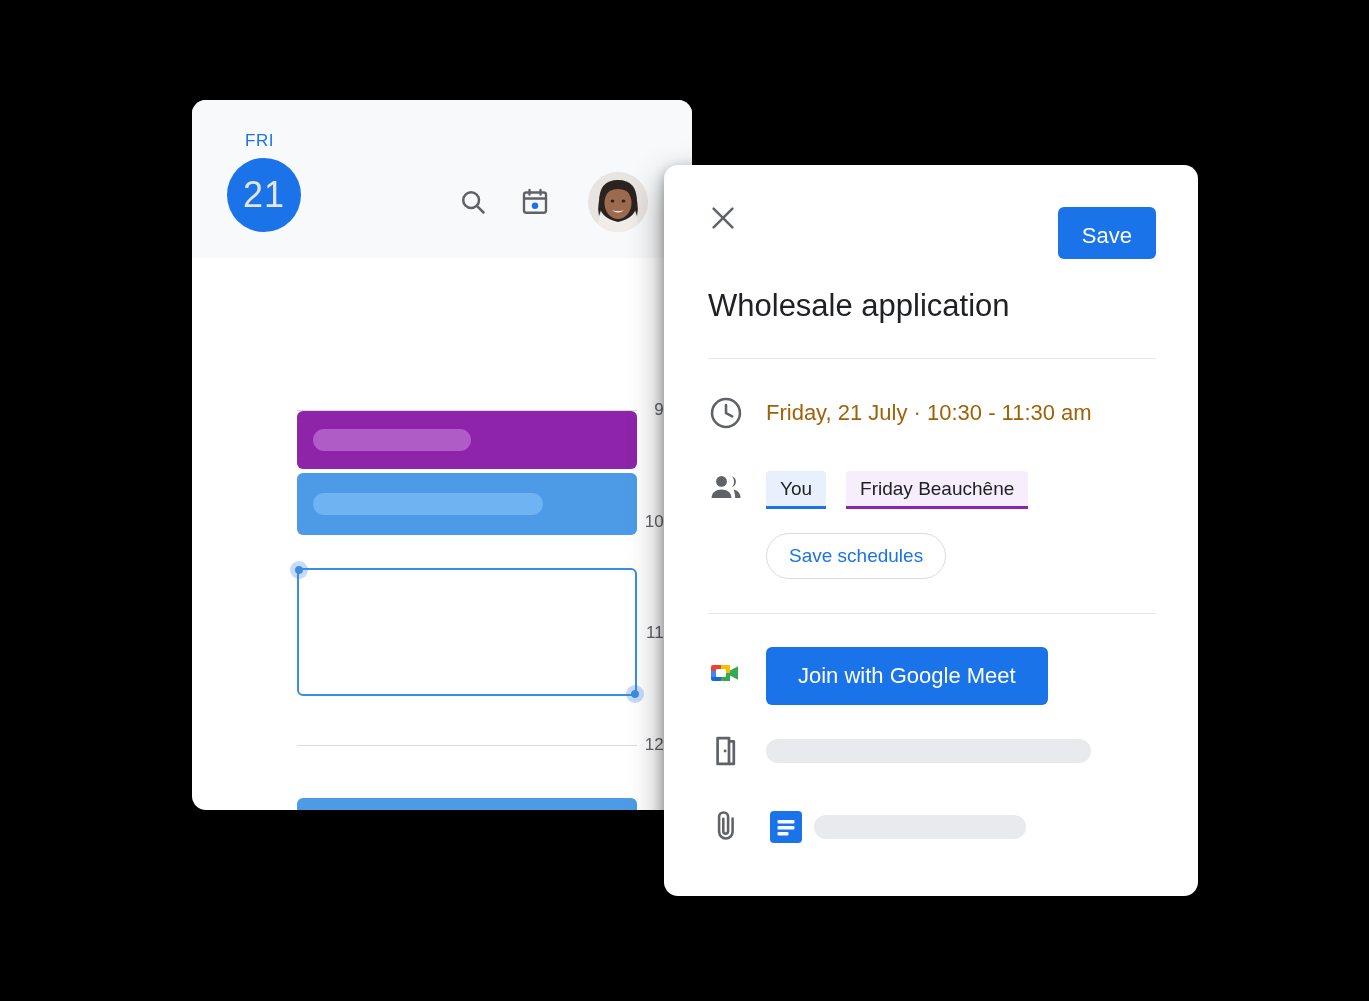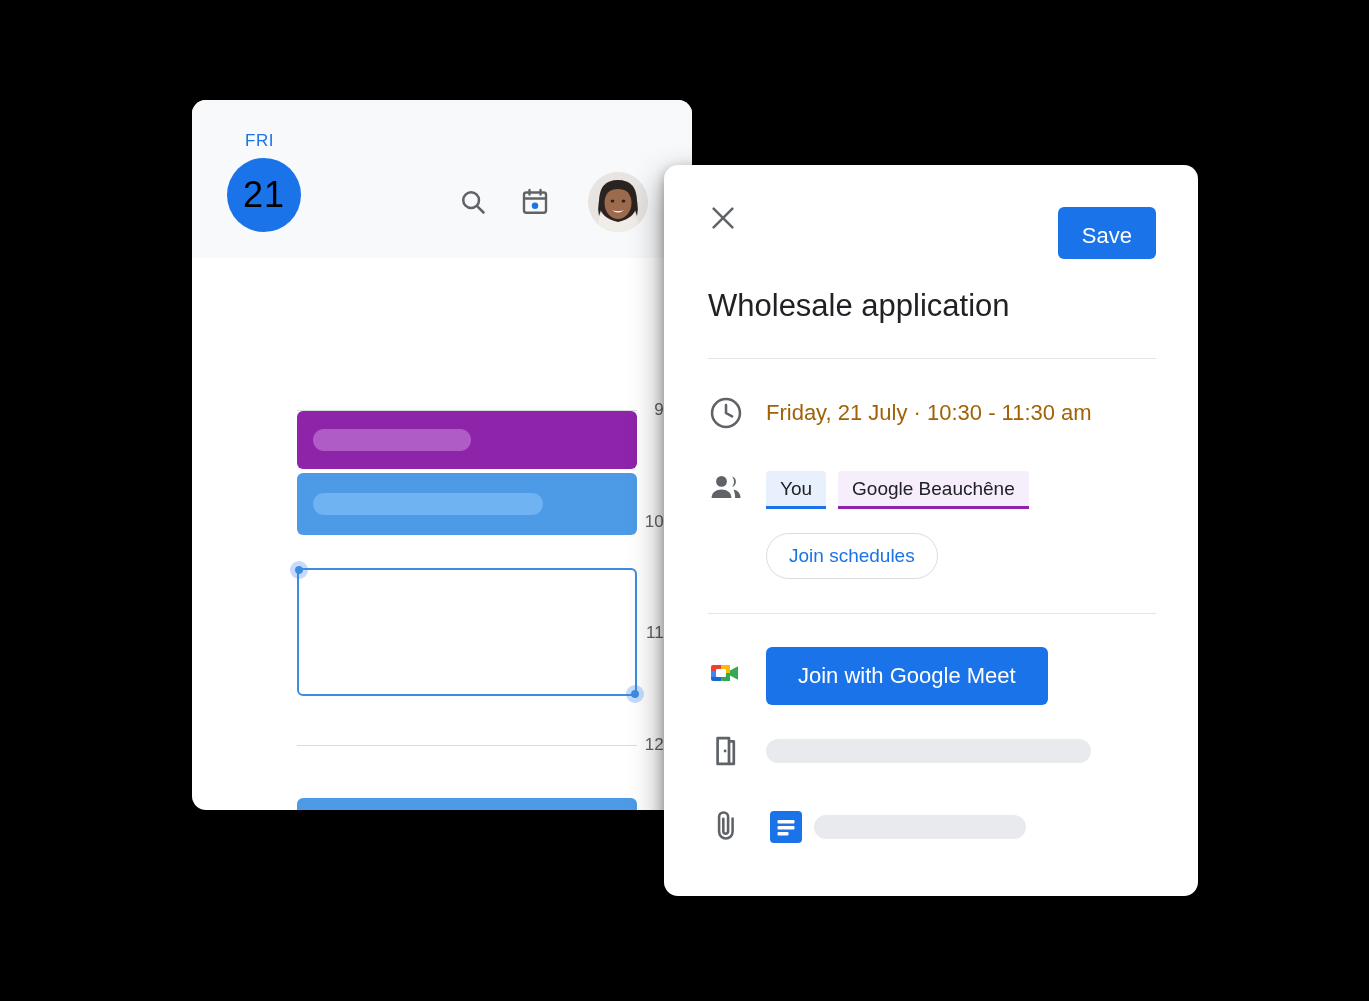--- a/index.html
+++ b/index.html
@@ -29,21 +29,21 @@
   .day-label {
     position: absolute; left: 53px; top: 31px;
     font-size: 17px; font-weight: 500;
     color: #1a73e8; letter-spacing: 0.6px;
   }
   .day-circle {
     position: absolute; left: 35px; top: 58px;
     width: 74px; height: 74px; border-radius: 50%;
     background: #1a73e8;
     display: flex; align-items: center; justify-content: center;
-    color: #000000; font-size: 36px; font-weight: 400;
+    color: #e5e5e5; font-size: 36px; font-weight: 400;
     letter-spacing: 1px;
   }
   .hdr-icons {
     position: absolute; right: 44px; top: 72px;
     display: flex; align-items: center; gap: 32px;
   }
   .icon-btn { width: 30px; height: 30px; display: block; }
   .avatar {
     width: 60px; height: 60px; border-radius: 50%;
     overflow: hidden; display: block; background: #e8eaed;
@@ -131,21 +131,21 @@
     font-size: 22px; color: #a16207;
   }
   .chip {
     display: inline-flex; align-items: center; justify-content: center;
     height: 38px; padding: 0 14px;
     font-size: 19px; color: #202124;
     border-radius: 4px 4px 0 0;
   }
   .chip-you { background: #e8f0fe; border-bottom: 3px solid #1a73e8; }
   .chip-marion { background: #f6eefa; border-bottom: 3px solid #8e24aa; }
-  .chips-row { position: absolute; left: 102px; display: flex; gap: 12px; align-items: flex-end; text-align: center; }
+  .chips-row { position: absolute; left: 102px; display: flex; gap: 20px; align-items: flex-end; text-align: center; }
   .view-sched {
     position: absolute; left: 102px;
     background: #fff; border: 1px solid #dadce0;
     border-radius: 24px; height: 46px; padding: 0 22px;
     color: #1a73e8; font-size: 19px; font-weight: 500;
     font-family: "Liberation Sans", sans-serif; cursor: pointer;
   }
   .meet-btn {
     position: absolute; left: 102px;
     background: #1a73e8; color: #fff; border: none;
@@ -265,24 +265,24 @@
     <span class="row-icon" style="top:305px">
       <svg viewBox="0 0 24 24" width="36" height="36" fill="#5f6368">
         <circle cx="9" cy="7.6" r="3.6"></circle>
         <path d="M2.4 18.6c0-3.6 3-5.6 6.6-5.6s6.6 2 6.6 5.6z"></path>
         <path d="M16 4.4a3.6 3.6 0 0 1 0 6.9 5 5 0 0 0 0-6.9z"></path>
         <path d="M17 13.2c2.8.4 4.7 2.3 4.7 5.4h-3.6c0-2.1-.4-3.9-1.1-5.4z"></path>
       </svg>
     </span>
     <div class="chips-row" style="top:306px">
       <span class="chip chip-you">You</span>
-      <span class="chip chip-marion">Google Beauchêne</span>
+      <span class="chip chip-marion">Friday Beauchêne</span>
     </div>
 
-    <button class="view-sched" style="top:368px">Join schedules</button>
+    <button class="view-sched" style="top:368px">Save schedules</button>
 
     <div class="divider" style="top:448px"></div>
 
     <span class="row-icon" style="top:490px">
       <svg viewBox="0 0 36 36" width="36" height="36">
         <path d="M5 10h8v6H3v-4a2 2 0 0 1 2-2z" fill="#ea4335"></path>
         <path d="M3 16h10v6H3z" fill="#4285f4"></path>
         <path d="M3 22h10v4H5a2 2 0 0 1-2-2z" fill="#1967d2"></path>
         <path d="M13 10h9v16h-9z" fill="#fbbc04"></path>
         <path d="M13 18h9v8h-7a2 2 0 0 1-2-2z" fill="#34a853"></path>

